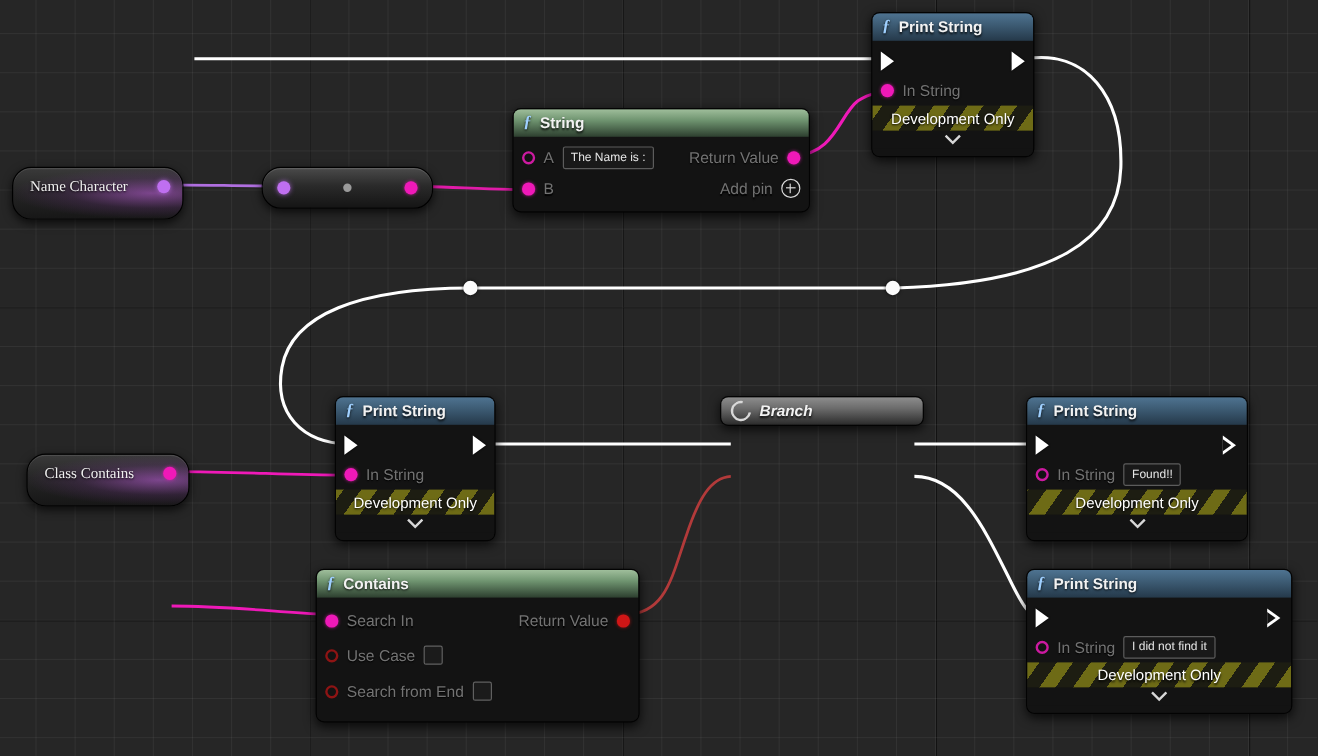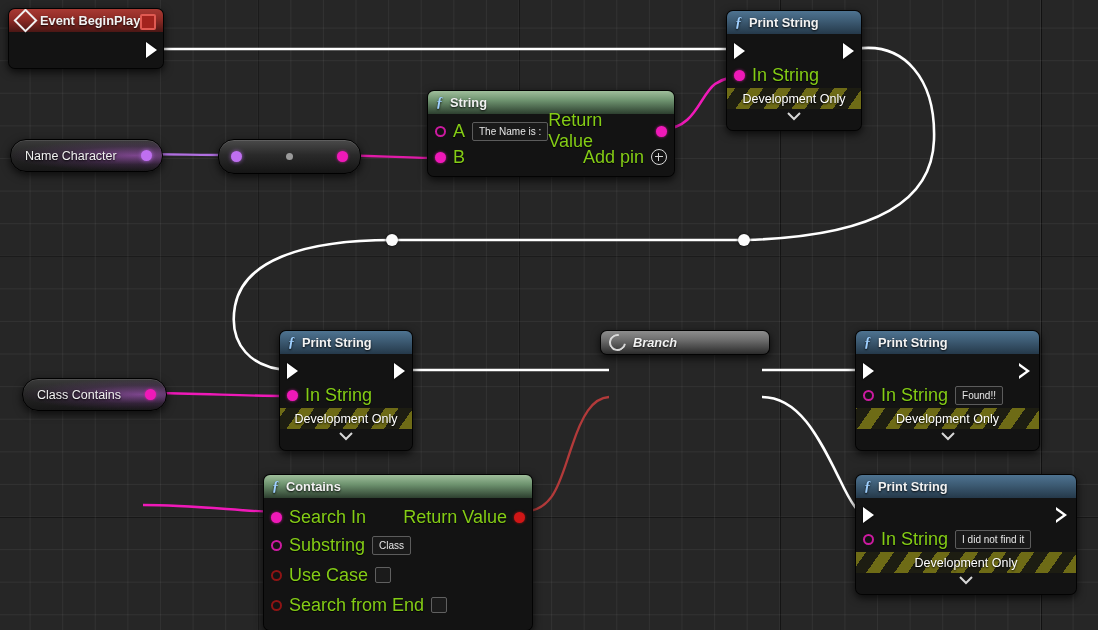--- a/index.html
+++ b/index.html
@@ -50,21 +50,21 @@
   .head-func { background: linear-gradient(to bottom, #4e7391 0%, #3c5a72 45%, #25394a 100%); }
   .head-pure { background: linear-gradient(to bottom, #9fbe9b 0%, #6f9470 40%, #2d3f2f 100%); }
   .head-event { background: linear-gradient(to bottom, #a83a33 0%, #8e2a25 45%, #4b1715 100%); }
   .head-flow { background: linear-gradient(to bottom, #8d8d8d 0%, #6c6c6c 40%, #2b2b2b 100%); font-style: italic; }
 
   .nbody { padding: 4px 0 6px 0; background:#131313; }
 
   .row { display: flex; align-items: center; height: 26px; padding: 0 7px; position: relative; }
   .rowleft { display: flex; align-items: center; gap: 7px; }
   .rowright { margin-left: auto; display: flex; align-items: center; gap: 7px; }
-  .plabel { font-size: 18px; color: #84cc16; text-shadow: 0 1px 1px #000; }
+  .plabel { font-size: 13px; color: #737373; text-shadow: 0 1px 1px #000; }
 
   
   .pin-exec {
     width: 0; height: 0;
     border-top: 8px solid transparent;
     border-bottom: 8px solid transparent;
     border-left: 11px solid #ffffff;
     filter: drop-shadow(0 0 1px #000);
   }
   .pin-exec-hollow {
@@ -155,28 +155,29 @@
     border-right-color: transparent;
     transform: rotate(-35deg);
   }
 
   
   .varnode {
     position: absolute;
     height: 31px;
     border-radius: 16px;
     display: flex; align-items: center;
-    padding: 0 10px 0 14px;
+    padding: 0 10px 11px 14px;
     background:
       radial-gradient(ellipse at 82% 50%, rgba(196,96,226,0.55) 0%, rgba(140,60,170,0.18) 42%, rgba(0,0,0,0) 72%),
       linear-gradient(to bottom, #3a3a3a 0%, #252525 48%, #171717 100%);
     border: 1px solid #000;
     box-shadow: 0 3px 8px rgba(0,0,0,0.7), inset 0 1px 0 rgba(255,255,255,0.1);
     color: #f0f0f0; font-size: 12.5px;
     gap: 24px;
+    font-family: Liberation Serif, serif;
   }
   .varnode .vlabel { text-shadow: 0 1px 2px #000; }
 
   
   .convnode {
     position: absolute;
     height: 33px; border-radius: 16px;
     display: flex; align-items: center; justify-content: space-between;
     padding: 0 12px;
     background: linear-gradient(to bottom, #4a4a4a 0%, #2a2a2a 45%, #151515 100%);
@@ -221,32 +222,20 @@
     <path d="M 521,512 C 555,512 560,480 572,446 C 582,416 592,398 609,397" stroke="#b23a3a" stroke-width="2.3" fill="none"></path>
 
     <path d="M 762,370 C 800,370 820,370 862,370" stroke="#ffffff" stroke-width="2.6" fill="none"></path>
 
     <path d="M 762,397 C 800,397 820,440 840,480 C 852,505 858,513 865,514" stroke="#ffffff" stroke-width="2.6" fill="none"></path>
   </svg>
 
   <div class="reroute" style="left:386px; top:234px;"></div>
   <div class="reroute" style="left:738px; top:234px;"></div>
 
-  <div class="node" style="left:8px; top:8px; width:154px;">
-    <div class="nhead head-event">
-      <span class="evt-diamond"></span>
-      <span>Event BeginPlay</span>
-      <span class="evt-stop"></span>
-    </div>
-    <div class="nbody" style="height:36px; padding:0;">
-      <div class="row" style="height:36px; justify-content:flex-end; padding-right:6px;">
-        <span class="pin-exec"></span>
-      </div>
-    </div>
-  </div>
 
   <div class="varnode" style="left:10px; top:139px;">
     <span class="vlabel">Name Character</span>
     <span class="pin-dot filled-purple"></span>
   </div>
 
   <div class="convnode" style="left:218px; top:139px; width:117px;">
     <span class="pin-dot filled-purple"></span>
     <span class="conv-mid"></span>
     <span class="pin-dot filled-magenta"></span>
@@ -386,27 +375,20 @@
       <div class="row" style="height:28px;">
         <span class="rowleft">
           <span class="pin-dot filled-magenta"></span>
           <span class="plabel">Search In</span>
         </span>
         <span class="rowright">
           <span class="plabel">Return Value</span>
           <span class="pin-dot filled-red"></span>
         </span>
       </div>
-      <div class="row" style="height:29px;">
-        <span class="rowleft">
-          <span class="pin-dot hollow-magenta"></span>
-          <span class="plabel">Substring</span>
-          <span class="textfield">Class</span>
-        </span>
-      </div>
       <div class="row" style="height:30px;">
         <span class="rowleft">
           <span class="pin-dot hollow-red"></span>
           <span class="plabel">Use Case</span>
           <span class="checkbox"></span>
         </span>
       </div>
       <div class="row" style="height:30px;">
         <span class="rowleft">
           <span class="pin-dot hollow-red"></span>

